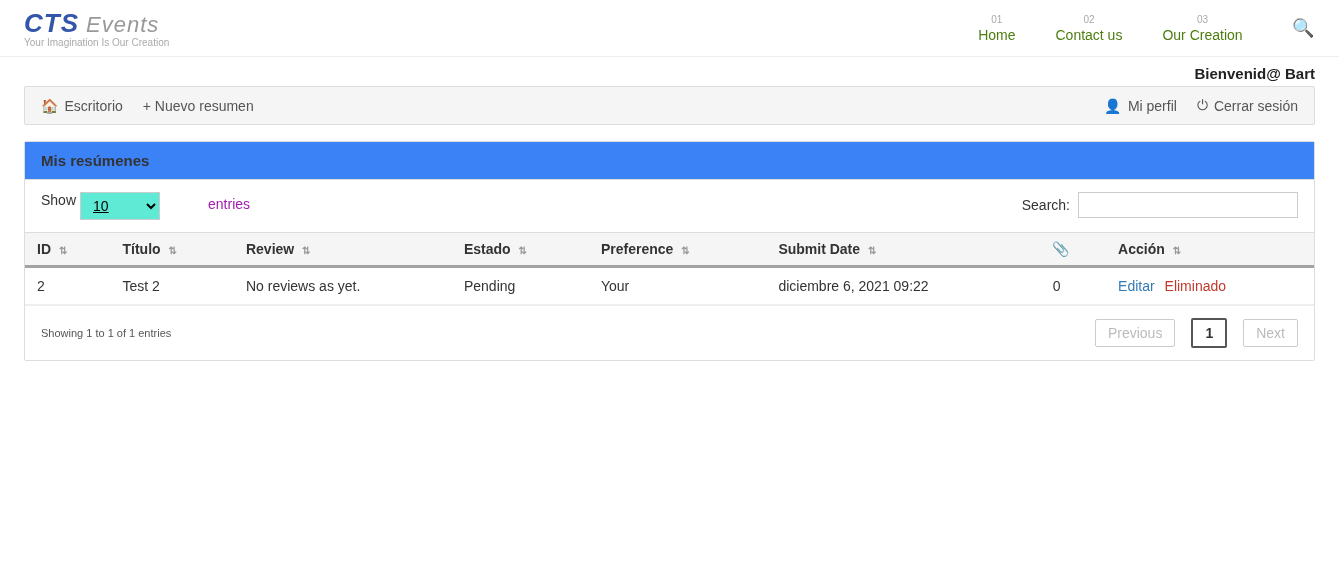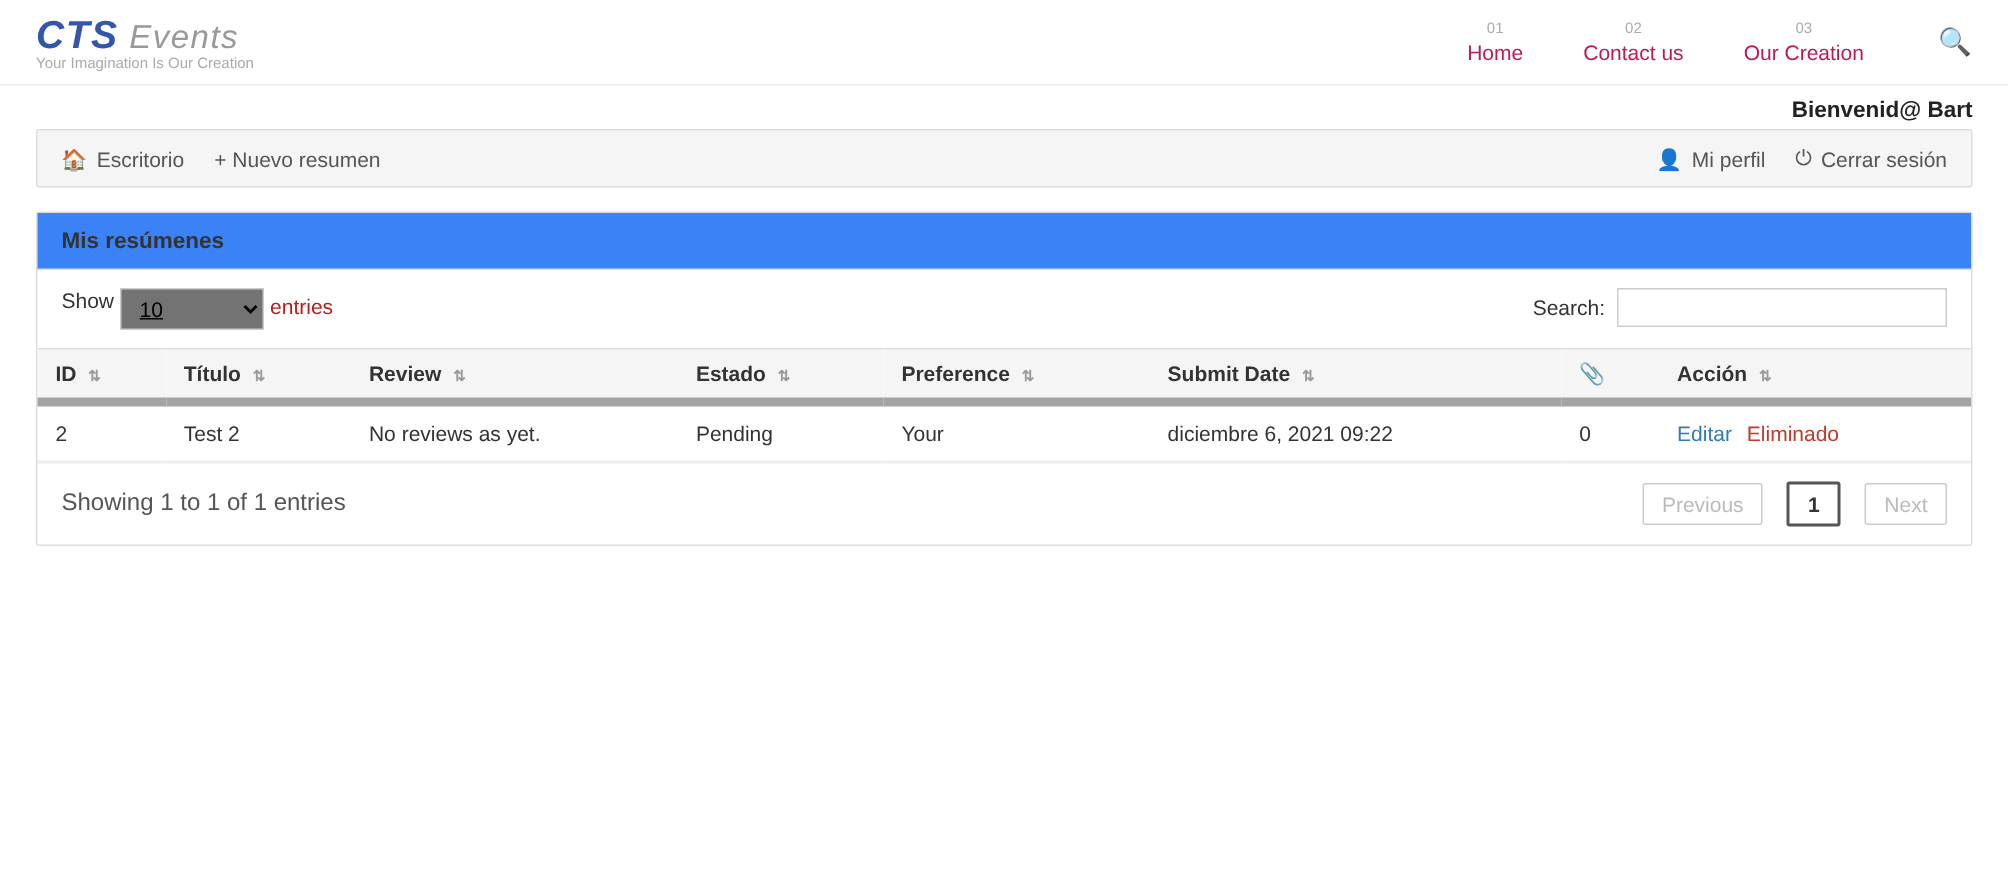--- a/index.html
+++ b/index.html
@@ -45,21 +45,21 @@
       text-decoration: none;
     }
     .nav-item .nav-num {
       display: block;
       font-size: 10px;
       color: #aaa;
       margin-bottom: 2px;
     }
     .nav-item .nav-label {
       font-size: 14px;
-      color: #be185d;
+      color: #4d7c0f;
     }
     .search-icon-btn {
       cursor: pointer;
       font-size: 18px;
       color: #555;
       margin-left: 10px;
     }
 
     
     .welcome-bar {
@@ -124,25 +124,25 @@
     .show-entries {
       display: flex;
       flex-direction: row;
       gap: 4px;
     }
     .show-label { font-size: 14px; color: #333; }
     .show-select {
       padding: 4px 8px;
       font-size: 14px;
       border: 1px solid #ccc;
-      background: #737373;
-      width: 96px;
+      background: #5eead4;
+      width: 80px;
       text-decoration: underline;
     }
-    .entries-label { font-size: 14px; color: #b91c1c; margin-top: 4px; }
+    .entries-label { font-size: 14px; color: #a21caf; margin-top: 4px; margin-left: 44px; }
     .search-area {
       display: flex;
       align-items: center;
       gap: 8px;
     }
     .search-label { font-size: 14px; color: #333; }
     .search-input {
       border: 1px solid #ccc;
       padding: 4px 8px;
       font-size: 14px;
@@ -159,21 +159,21 @@
       background: #f5f5f5;
       border-top: 1px solid #ddd;
       border-bottom: 1px solid #ddd;
     }
     .data-table th {
       padding: 8px 12px;
       text-align: left;
       font-weight: bold;
       color: #333;
       white-space: nowrap;
-      border-bottom: 6px solid #a3a3a3;
+      border-bottom: 3px solid #a3a3a3;
       cursor: pointer;
     }
     .data-table th .sort-arrows {
       font-size: 10px;
       color: #999;
       margin-left: 4px;
     }
     .data-table td {
       padding: 10px 12px;
       border-bottom: 1px solid #eee;
@@ -183,21 +183,21 @@
     .action-delete { color: #c0392b; cursor: pointer; text-decoration: none; margin-left: 6px; }
 
     
     .pagination-bar {
       padding: 12px 16px;
       display: flex;
       align-items: center;
       justify-content: space-between;
       border-top: 1px solid #eee;
     }
-    .pagination-info { font-size: 16px; color: #555; }
+    .pagination-info { font-size: 11px; color: #555; }
     .pagination-btns {
       display: flex;
       align-items: center;
       gap: 16px;
     }
     .pag-btn {
       padding: 5px 12px;
       font-size: 14px;
       border: 1px solid #ccc;
       background: #fff;

